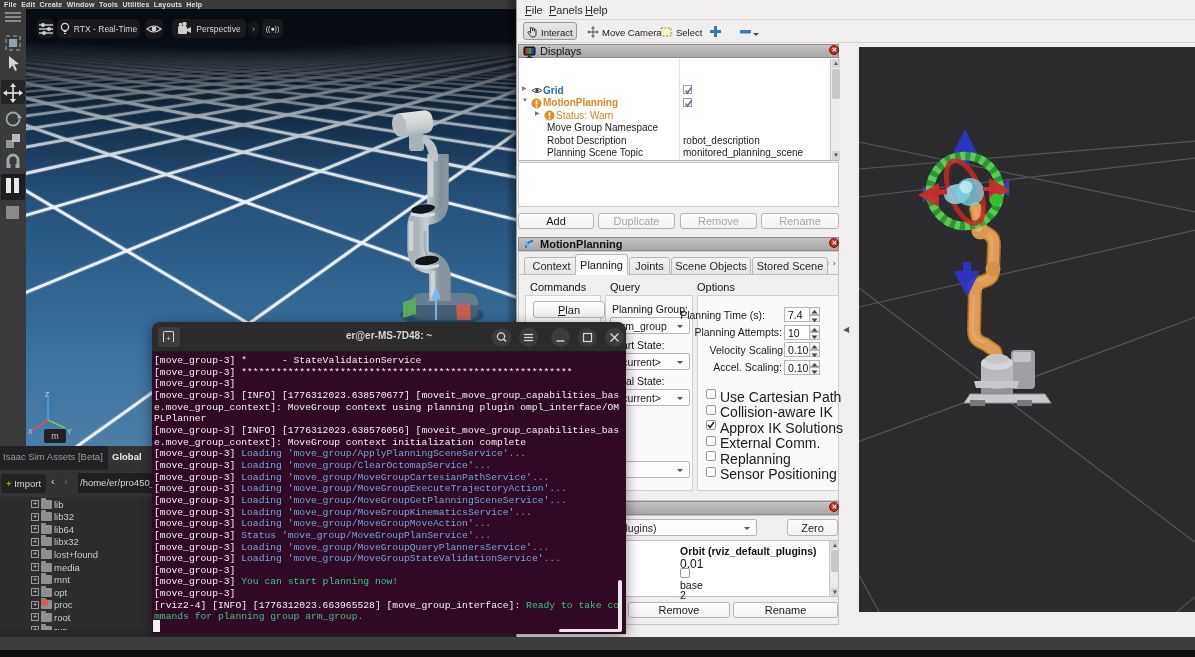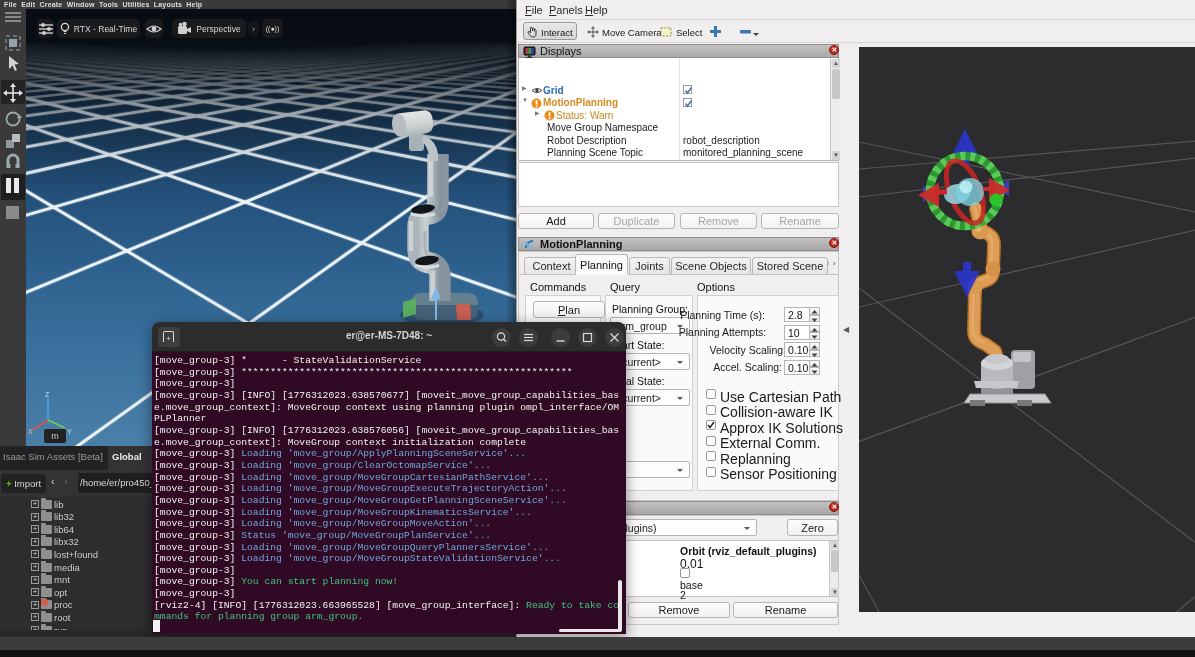--- a/index.html
+++ b/index.html
@@ -476,32 +476,32 @@
 <div class="abs" style="left:88px;top:295px;width:88px;height:196px;background:#fbfafa;border:1px solid #d2cfcf"></div>
 <div class="abs" style="left:95px;top:303px;font-size:10.5px;color:#111">Planning Group:</div>
 <div class="combo" style="left:93px;top:317px;width:80px;height:17px;line-height:16px;padding-left:5px">arm_group</div>
 <div class="abs" style="left:95px;top:339px;font-size:10.5px;color:#111">Start State:</div>
 <div class="combo" style="left:93px;top:353px;width:80px;height:17px;line-height:16px;padding-left:5px">&lt;current&gt;</div>
 <div class="abs" style="left:95px;top:375px;font-size:10.5px;color:#111">Goal State:</div>
 <div class="combo" style="left:93px;top:389px;width:80px;height:17px;line-height:16px;padding-left:5px">&lt;current&gt;</div>
 <div class="combo" style="left:93px;top:461px;width:80px;height:17px;line-height:16px;padding-left:5px"></div>
 <div class="abs" style="left:180px;top:295px;width:142px;height:196px;background:#fbfafa;border:1px solid #d2cfcf"></div>
 <div class="optlab" style="left:146px;top:308.5px;width:119px;text-align:center;white-space:nowrap">Planning Time (s):</div>
-<div class="spin" style="left:267px;top:307px;width:26px;height:15px">2.8</div>
+<div class="spin" style="left:267px;top:307px;width:26px;height:15px">7.4</div>
 <div class="spinb" style="left:292px;top:307px;height:7.5px">
       <svg width="9" height="6" style="position:absolute;left:0;top:1px">
         <path d="M4.5 1 L7.5 4.5 L1.5 4.5Z" fill="#444"></path>
       </svg>
     </div>
 <div class="spinb" style="left:292px;top:314.5px;height:7.5px">
       <svg width="9" height="6" style="position:absolute;left:0;top:1px">
         <path d="M4.5 5 L7.5 1.5 L1.5 1.5Z" fill="#444"></path>
       </svg>
     </div>
-<div class="optlab" style="left:146px;top:326.0px;width:119px;text-align:center;white-space:nowrap">Planning Attempts:</div>
+<div class="optlab" style="left:146px;top:326.0px;width:119px;text-align:right;white-space:nowrap">Planning Attempts:</div>
 <div class="spin" style="left:267px;top:324.5px;width:26px;height:15px">10</div>
 <div class="spinb" style="left:292px;top:324.5px;height:7.5px">
       <svg width="9" height="6" style="position:absolute;left:0;top:1px">
         <path d="M4.5 1 L7.5 4.5 L1.5 4.5Z" fill="#444"></path>
       </svg>
     </div>
 <div class="spinb" style="left:292px;top:332.0px;height:7.5px">
       <svg width="9" height="6" style="position:absolute;left:0;top:1px">
         <path d="M4.5 5 L7.5 1.5 L1.5 1.5Z" fill="#444"></path>
       </svg>

